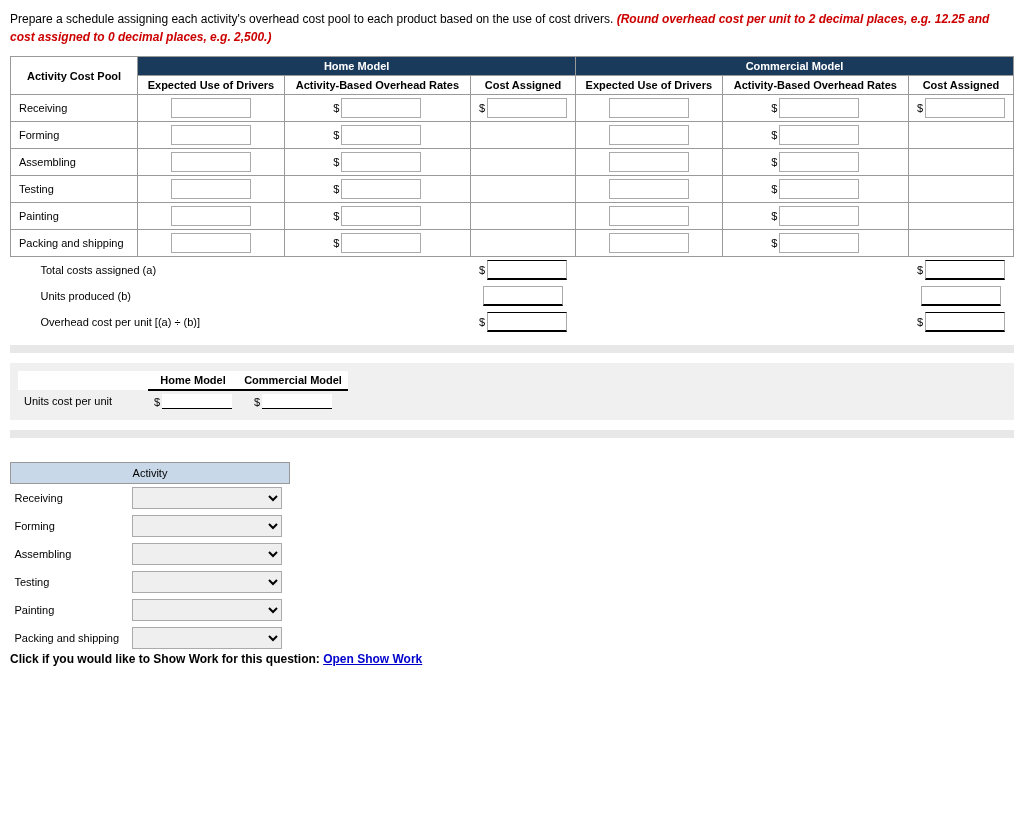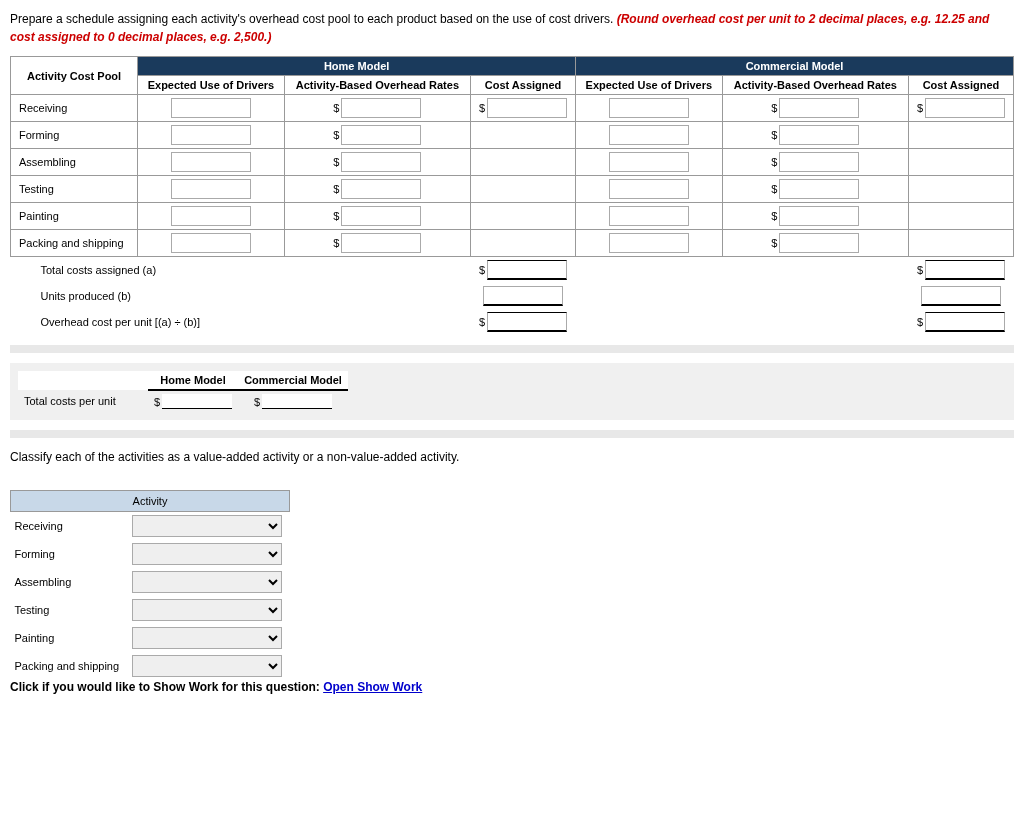--- a/index.html
+++ b/index.html
@@ -376,42 +376,41 @@
   <table class="compute-table">
     <thead>
       <tr>
         <th style="width:130px; border:none;"></th>
         <th>Home Model</th>
         <th>Commercial Model</th>
       </tr>
     </thead>
     <tbody>
       <tr>
-        <td class="row-label">Total costs per unit</td>
+        <td class="row-label">Units cost per unit</td>
         <td>
           <div class="dollar-input">
               <span>$</span>
               <input type="text" style="">
             </div>
         </td>
         <td>
           <div class="dollar-input">
               <span>$</span>
               <input type="text" style="">
             </div>
         </td>
       </tr>
     </tbody>
   </table>
 </div>
 
 <div class="section-divider"></div>
 
 <div class="classify-section">
-  <p class="instructions">Classify each of the activities as a value-added activity or a non-value-added activity.</p>
   <br>
   <table class="classify-table">
     <thead>
       <tr>
         <th colspan="2">Activity</th>
       </tr>
     </thead>
     <tbody>
       <tr>
         <td class="act-label">Receiving</td>

